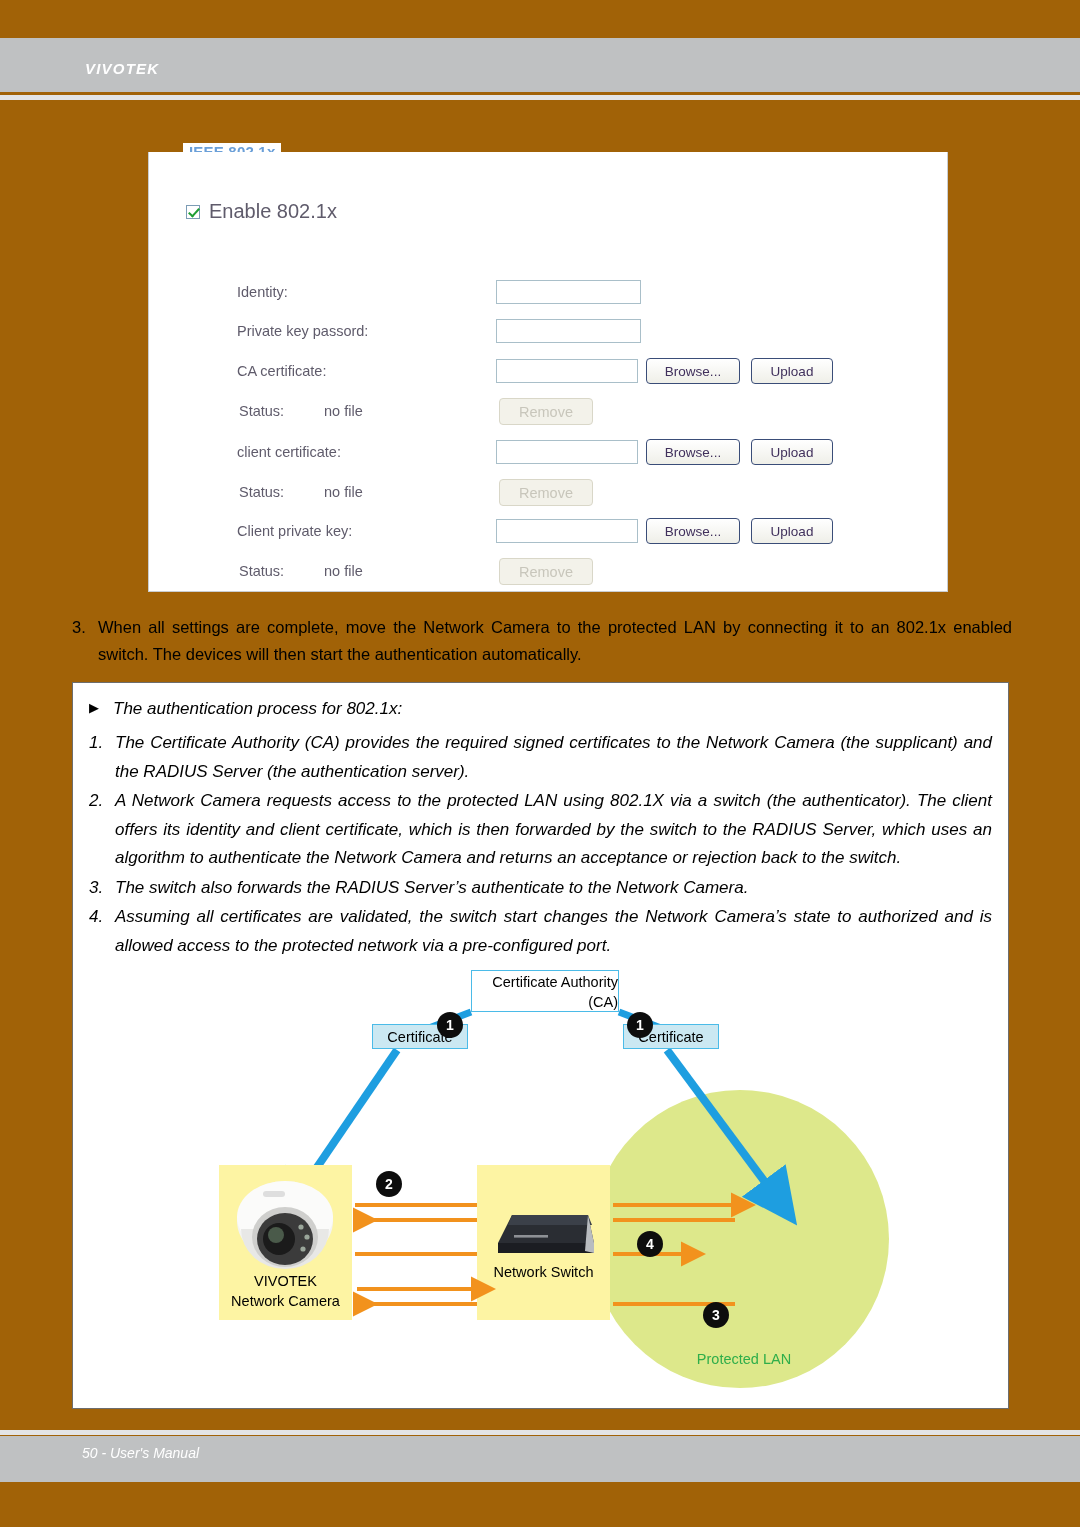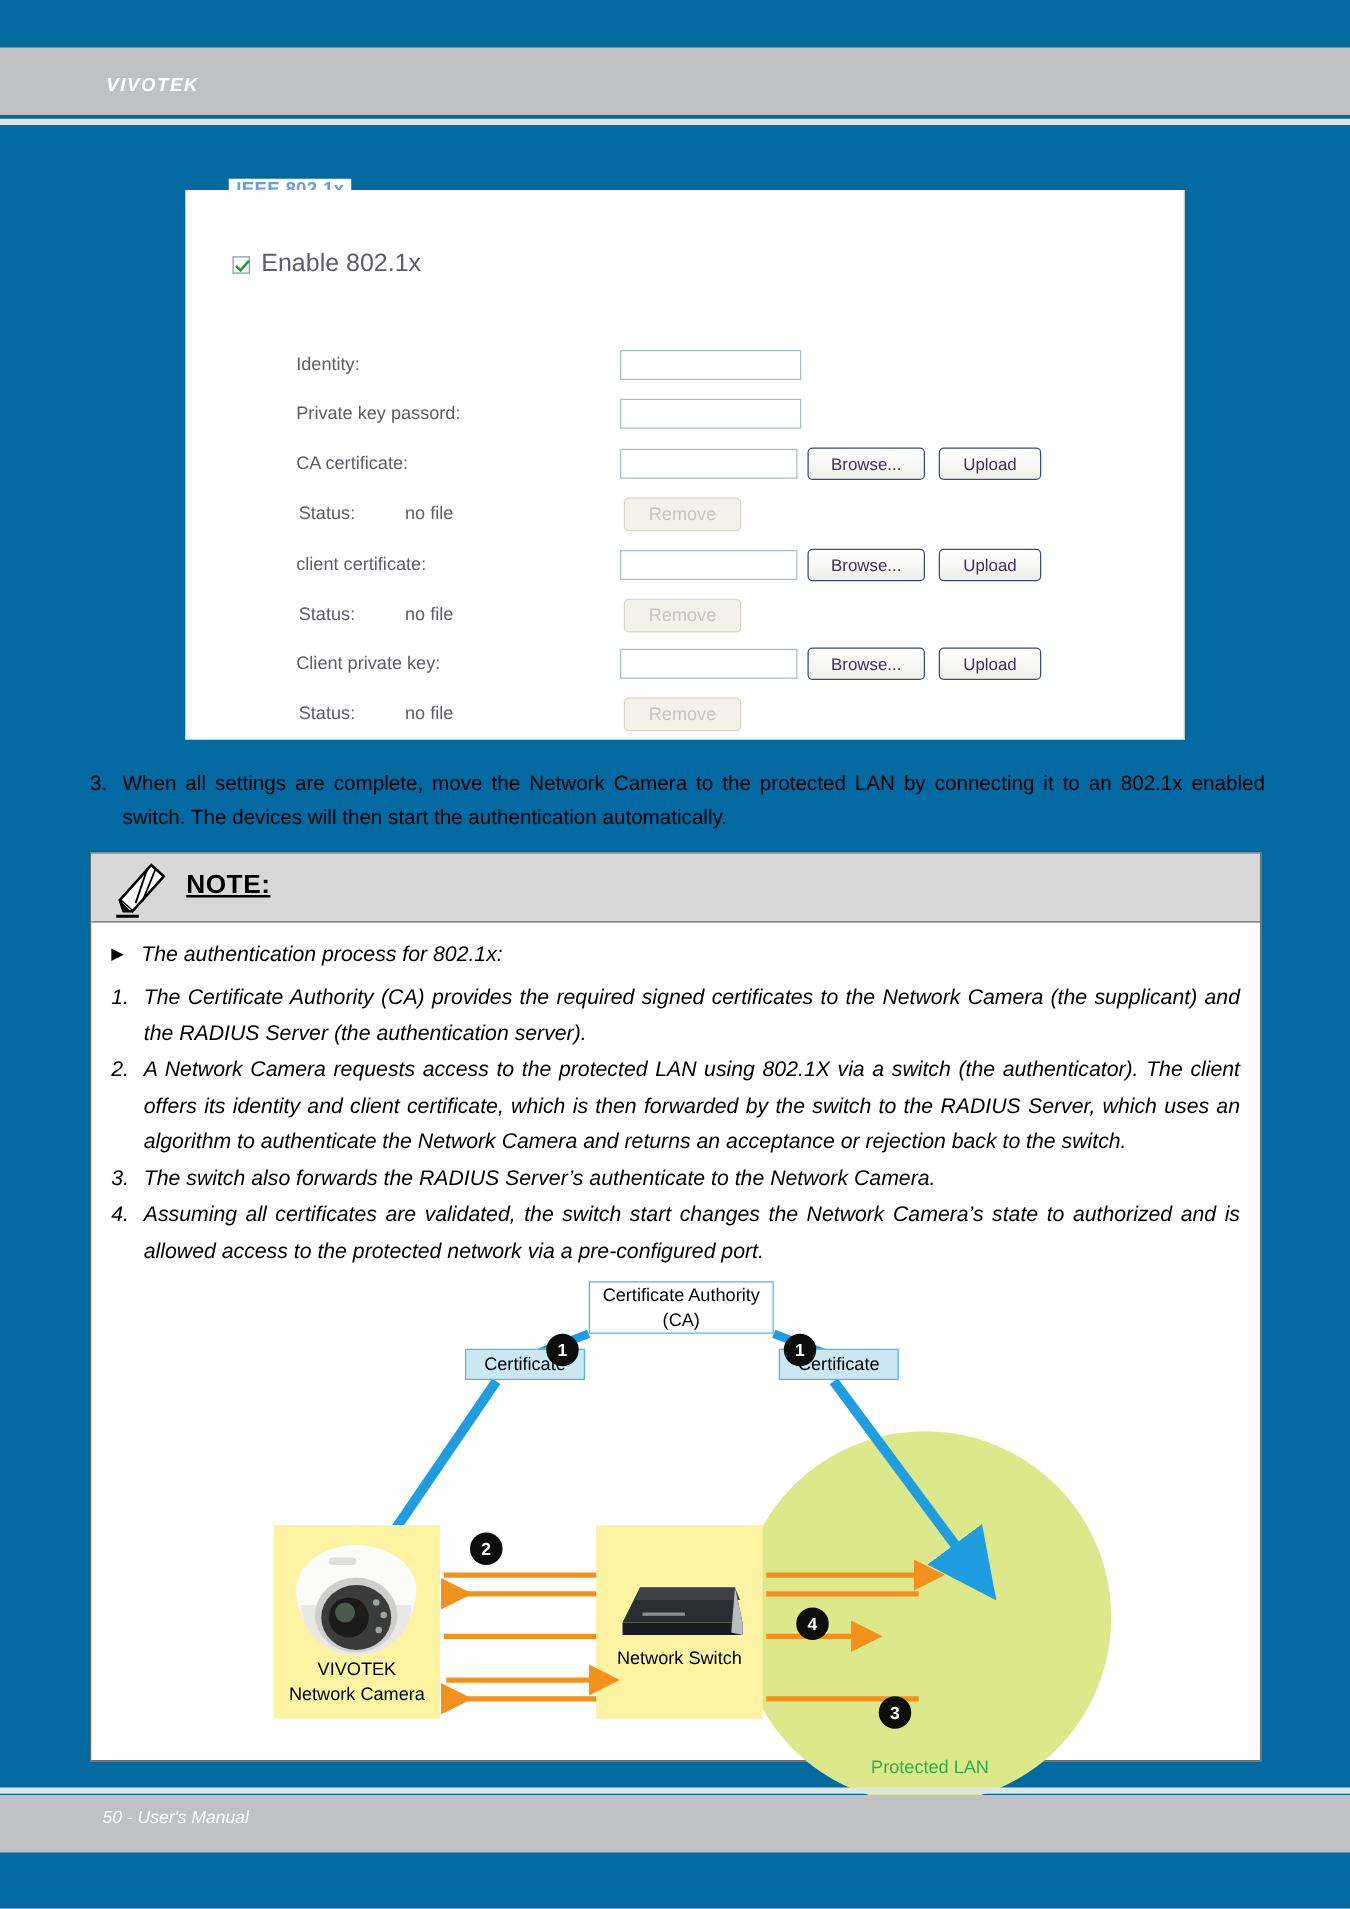--- a/index.html
+++ b/index.html
@@ -6,21 +6,21 @@
   * { box-sizing: border-box; }
   html, body {
     margin: 0; padding: 0;
     width: 1080px; height: 1527px;
     background: #ffffff;
     font-family: "Liberation Sans", sans-serif;
   }
   .page {
     position: relative;
     width: 1080px; height: 1527px;
-    background: #0369a1;
+    background: #a16207;
     overflow: hidden;
     padding-left: 48px;
   }
 
   
   .hdr-bar {
     position: absolute; left: 0; top: 38px;
     width: 1080px; height: 54px;
     background: #bfc1c2;
   }
@@ -233,21 +233,21 @@
     margin-top: 6px;
   }
   .dg-svg { position: absolute; left: 0; top: 0; }
 
   .ca-box {
     position: absolute; left: 382px; top: 4px;
     width: 148px; height: 42px;
     border: 1px solid #4bbbe8;
     background: #ffffff;
     font-size: 14.5px; color: #000;
-    text-align: center; line-height: 20px;
+    text-align: right; line-height: 20px;
     padding-top: 1px;
   }
   .cert-box {
     position: absolute;
     width: 96px; height: 25px;
     border: 1px solid #4bbbe8;
     background: #cbe8f2;
     font-size: 14.5px; color: #000;
     text-align: center; line-height: 24px;
   }
@@ -390,35 +390,20 @@
 
   </div>
 
   <div class="step3">
     <span class="num">3.</span>
     <span class="body">When all settings are complete, move the Network Camera to the protected LAN by connecting it to an 802.1x enabled switch. The devices will then start the authentication automatically.</span>
   </div>
 
   <div class="note">
 
-    <div class="note-head">
-      <span class="note-pencil">
-        <svg width="44" height="46" viewBox="0 0 44 46">
-          <g stroke="#000" stroke-width="2.1" fill="#fff">
-            <path d="M30 3 L40 12 L15 40 L5 31 Z"></path>
-            <path d="M5 31 L8 40 L15 40" fill="#fff"></path>
-            <path d="M5 31 L8 40"></path>
-            <path d="M33.5 6 L23 32 M27 5.5 L17.5 33.5" stroke-width="1.5"></path>
-          </g>
-          <path d="M5 31 L8.5 40.5 L13.5 40" fill="#000"></path>
-          <path d="M2 44 L20 44" stroke="#000" stroke-width="2.4"></path>
-        </svg>
-      </span>
-      <span class="note-title">NOTE:</span>
-    </div>
 
     <div class="note-body">
       <div class="bullet-line">The authentication process for 802.1x:</div>
 
       <ul class="nlist">
         <li class="nitem">
           <span class="n">1.</span>
           <span>The Certificate Authority (CA) provides the required signed certificates to the Network Camera (the supplicant) and the RADIUS Server (the authentication server).</span>
         </li>
         <li class="nitem">

